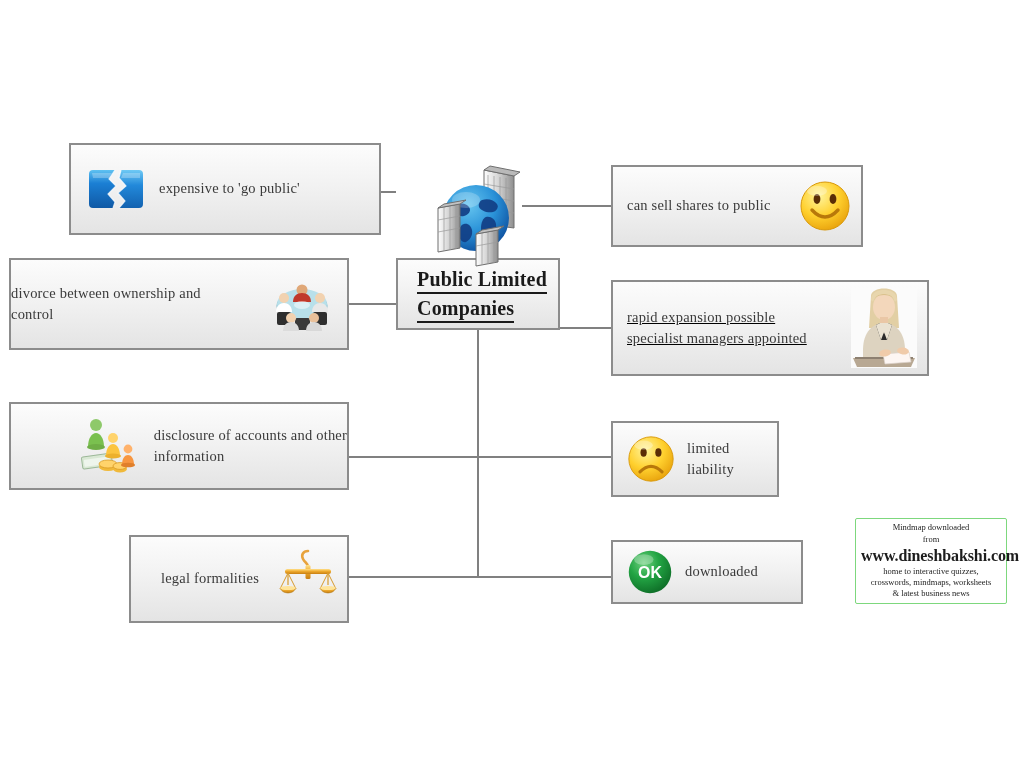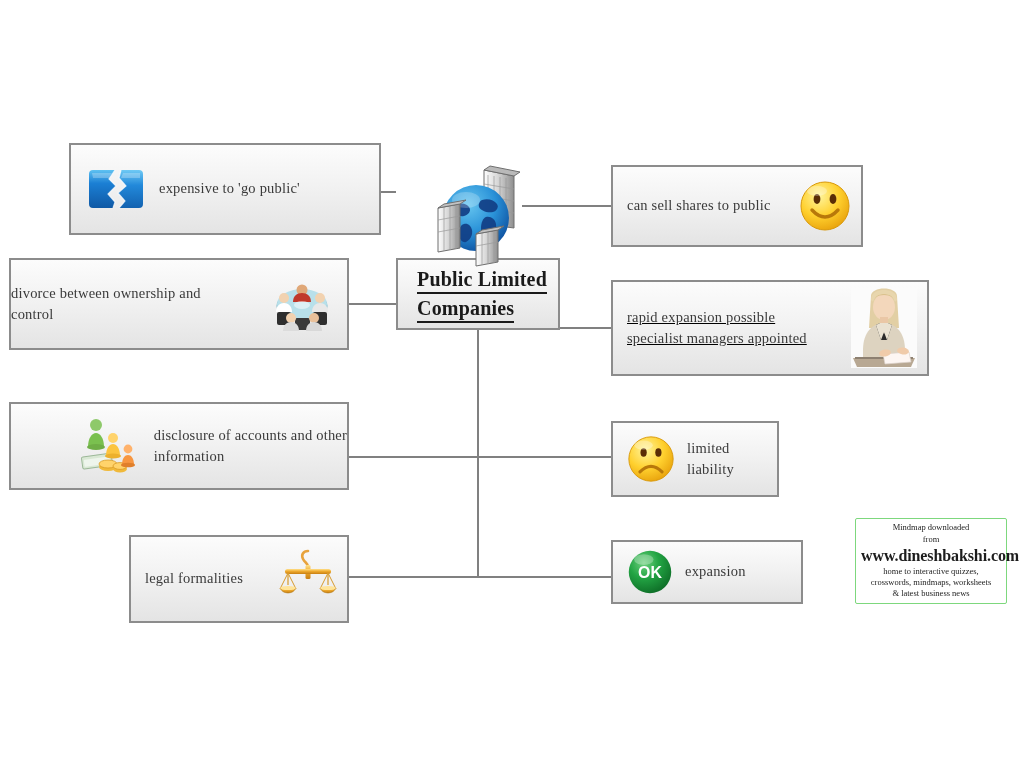--- a/index.html
+++ b/index.html
@@ -264,21 +264,21 @@
         <circle cx="48" cy="34" r="4.4" fill="#ffb26b"></circle>
         <path d="M42 50c0-7 3-10 6-10s6 3 6 10z" fill="#f79640"></path>
         <ellipse cx="48" cy="50" rx="7" ry="2.3" fill="#e07f2b"></ellipse>
       </svg>
     </span>
     <span class="label">disclosure of accounts and other
 information</span>
   </div>
 
   <div class="node" id="node-legal">
-    <span class="label" style="margin-left:14px;">legal formalities</span>
+    <span class="label" style="margin-left:30px;">legal formalities</span>
     <span class="ico ico-right">
       <svg width="58" height="64" viewBox="0 0 58 64" aria-hidden="true">
         <defs>
           <linearGradient id="goldG" x1="0" y1="0" x2="0" y2="1">
             <stop offset="0%" stop-color="#ffe08a"></stop>
             <stop offset="45%" stop-color="#f0ab2e"></stop>
             <stop offset="100%" stop-color="#c87f12"></stop>
           </linearGradient>
         </defs>
         <path d="M29 4 C24 4 22 8 24 12 C26 16 29 16 29 20" fill="none" stroke="#e8a33d" stroke-width="2.6" stroke-linecap="round"></path>
@@ -378,21 +378,21 @@
             <stop offset="0%" stop-color="#6fd17f"></stop>
             <stop offset="45%" stop-color="#23a544"></stop>
             <stop offset="100%" stop-color="#0d6b26"></stop>
           </radialGradient>
         </defs>
         <circle cx="26" cy="26" r="24" fill="url(#okG)"></circle>
         <ellipse cx="19" cy="12" rx="11" ry="6" fill="#ffffff" opacity="0.28"></ellipse>
         <text x="26" y="33" font-family="Liberation Sans, sans-serif" font-size="18" font-weight="bold" fill="#ffffff" text-anchor="middle">OK</text>
       </svg>
     </span>
-    <span class="label">expansion</span>
+    <span class="label">downloaded</span>
   </div>
 
   <div id="watermark">
     <div>Mindmap downloaded</div>
     <div>from</div>
     <div class="wm-url">www.dineshbakshi.com</div>
     <div>home to interactive quizzes,</div>
     <div>crosswords, mindmaps, worksheets</div>
     <div>&amp; latest business news</div>
   </div>

